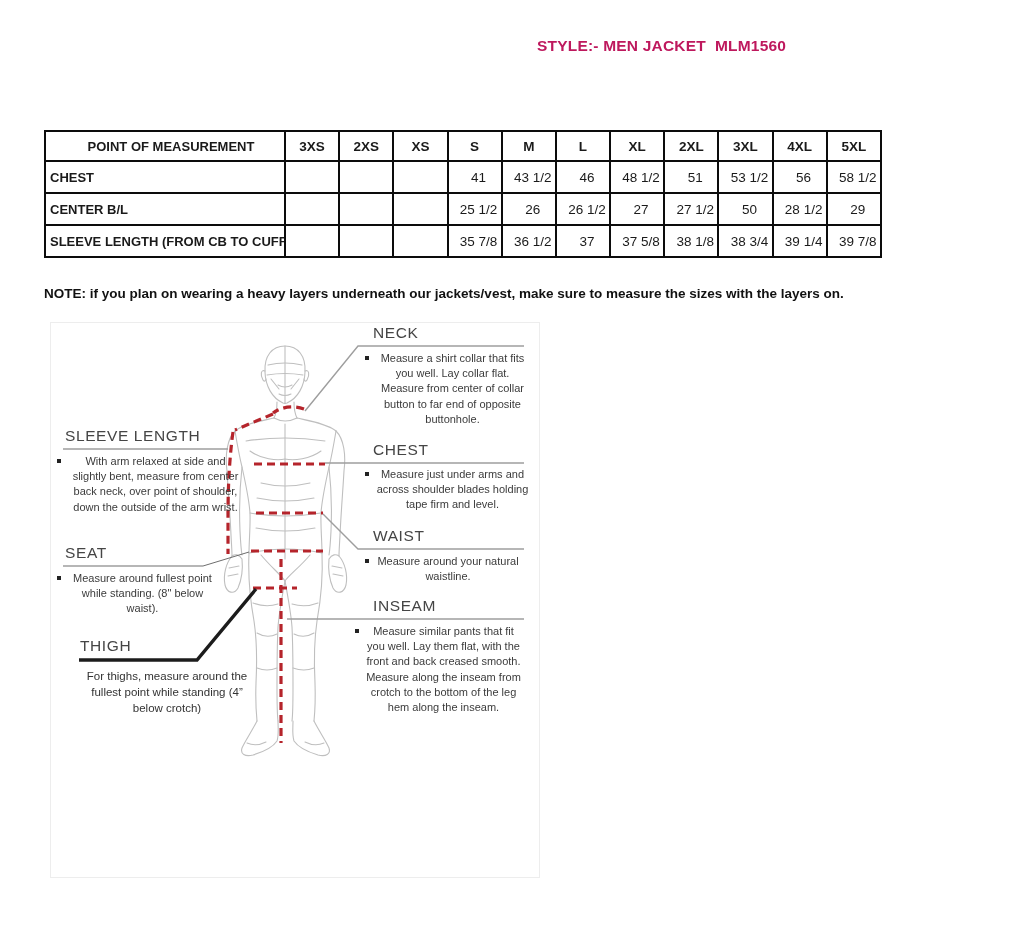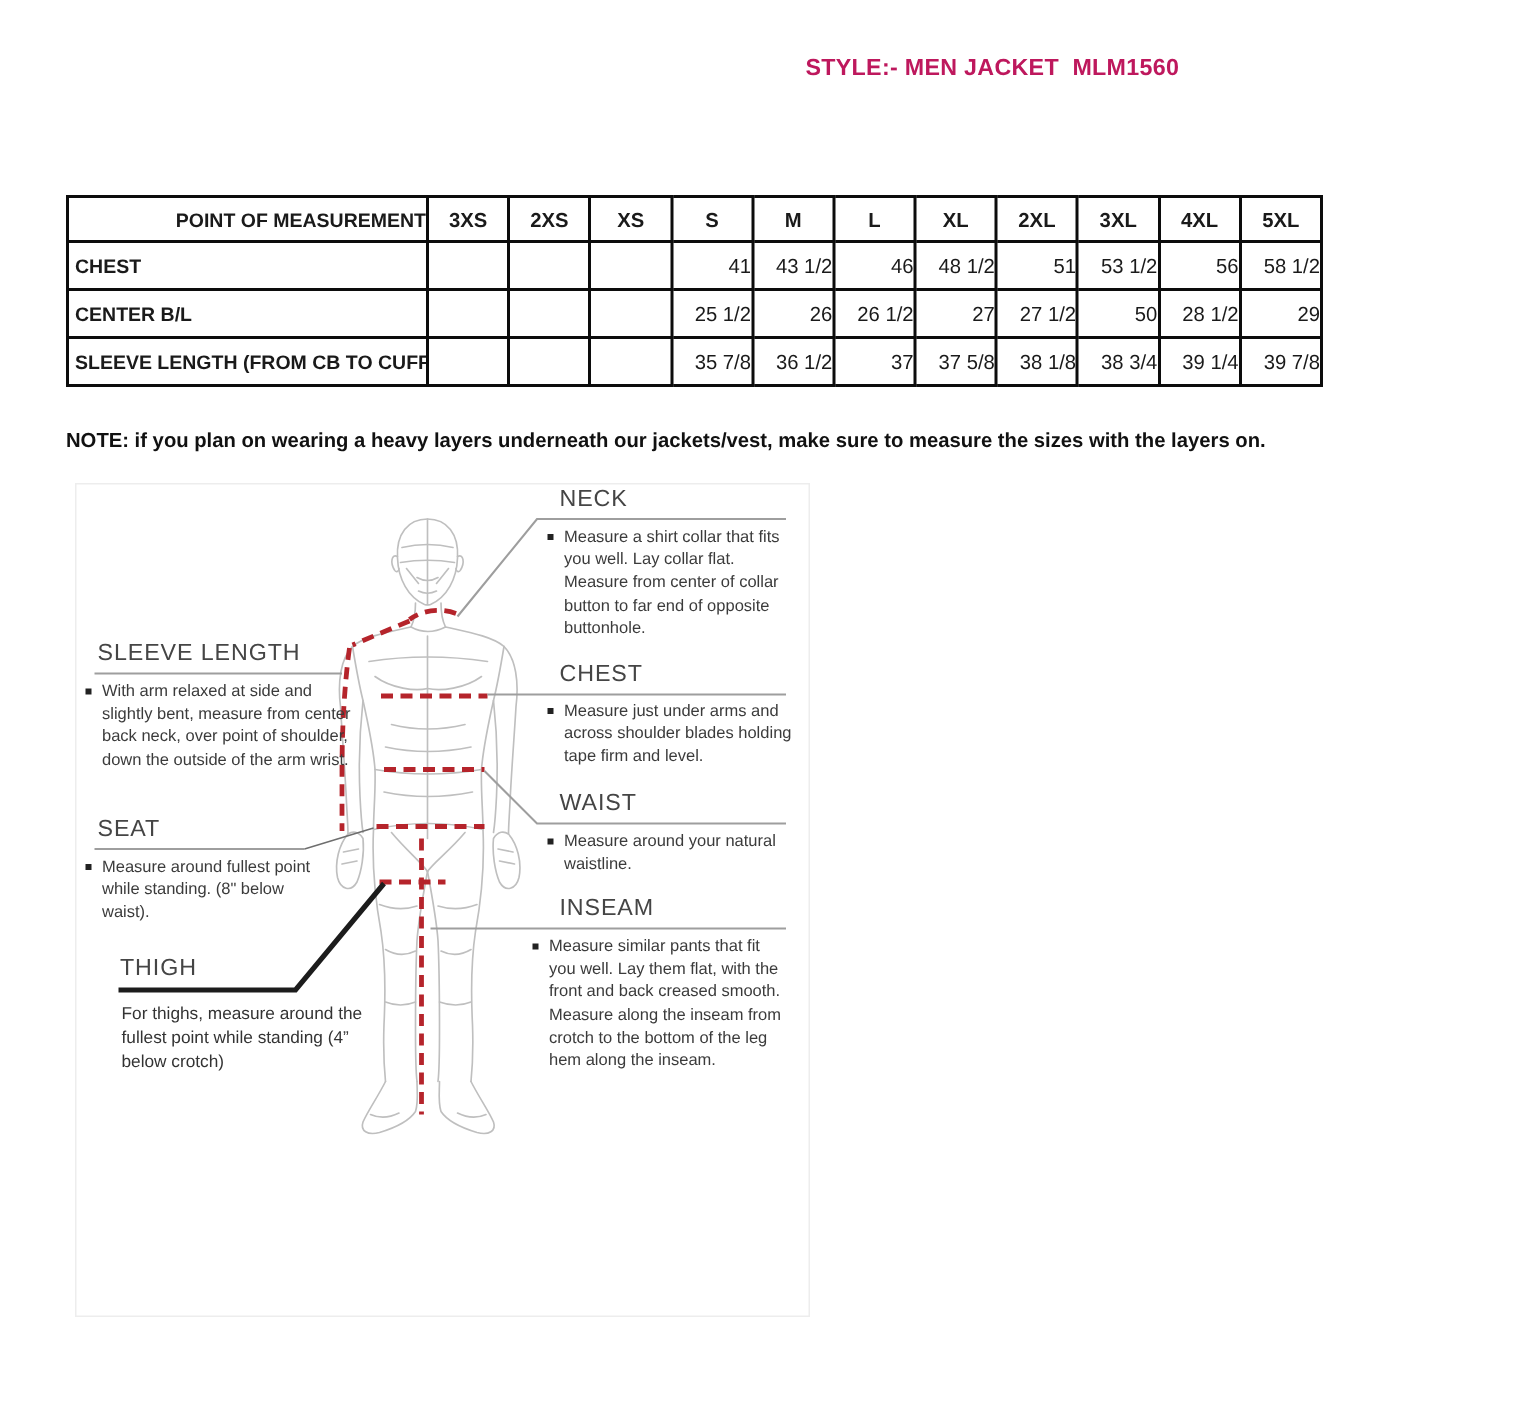--- a/index.html
+++ b/index.html
@@ -10,36 +10,36 @@
   
   .doc-title { position:absolute; left:537px; top:37px; font-size:15.5px; font-weight:bold;
                letter-spacing:.2px; white-space:pre; color:#be185d; }
 
   
   .size-table { position:absolute; left:44px; top:130px; width:838px; border-collapse:collapse;
                 table-layout:fixed; }
   .size-table th, .size-table td { border:2.5px solid #0c0c0c; height:32px; vertical-align:middle;
                 font-size:13.5px; overflow:hidden; white-space:nowrap; }
   .size-table thead th { height:30px; font-weight:bold; text-align:center; }
-  .size-table thead th.pom { text-align:right; padding-left:12px; font-size:13px; }
-  .size-table td { font-weight:normal; text-align:right; padding-left:8px; }
+  .size-table thead th.pom { text-align:center; padding-left:12px; font-size:13px; }
+  .size-table td { font-weight:normal; text-align:center; padding-left:8px; }
   .size-table th.rowlabel { text-align:left; padding-left:4px; font-weight:bold; font-size:13px; }
 
   
   .note-line { position:absolute; left:44px; top:286px; width:800px; font-size:13.5px;
                font-weight:bold; color:#111; }
 
   
   .diagram { position:absolute; left:50px; top:322px; width:490px; height:556px;
              border:1px solid #ededed; background:#fff; }
   .diagram svg { position:absolute; left:0; top:0; }
   .guide-heading { position:absolute; font-size:15.5px; color:#454545; letter-spacing:.6px;
                    white-space:nowrap; }
   .guide-desc { position:absolute; display:flex; align-items:flex-start; font-size:11px;
-                line-height:1.38; color:#3b3b3b; }
+                line-height:1.38; color:#3b3b3b;text-align:center; }
   .guide-desc .bullet { width:4px; height:4px; background:#222; margin-top:5px; margin-right:7px;
                 flex:0 0 auto; }
   .guide-desc.bigtext { font-size:11.5px; color:#333; }
 </style>
 </head>
 <body>
 
 <div class="page">
 
   <div class="doc-title">STYLE:- MEN JACKET  MLM1560</div>

